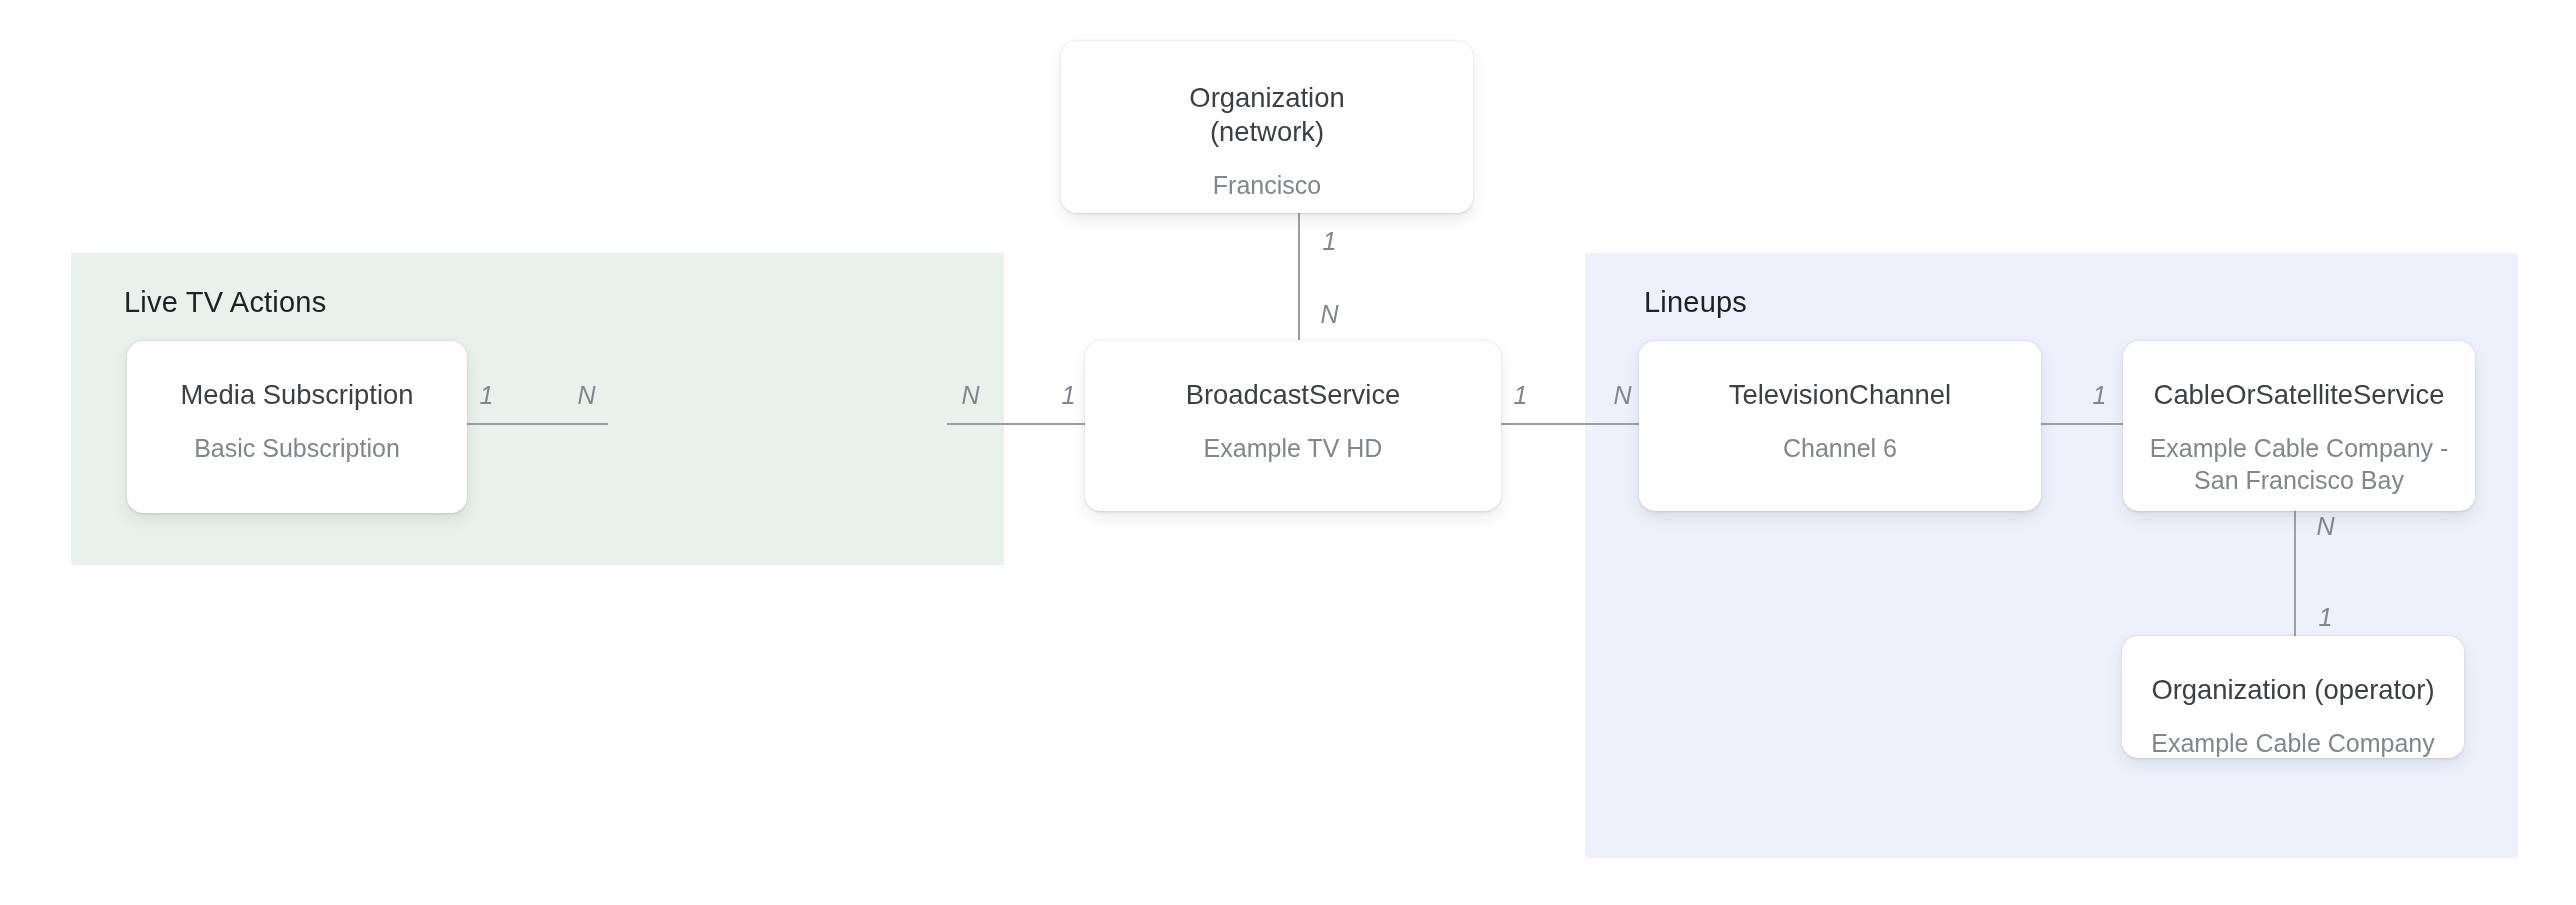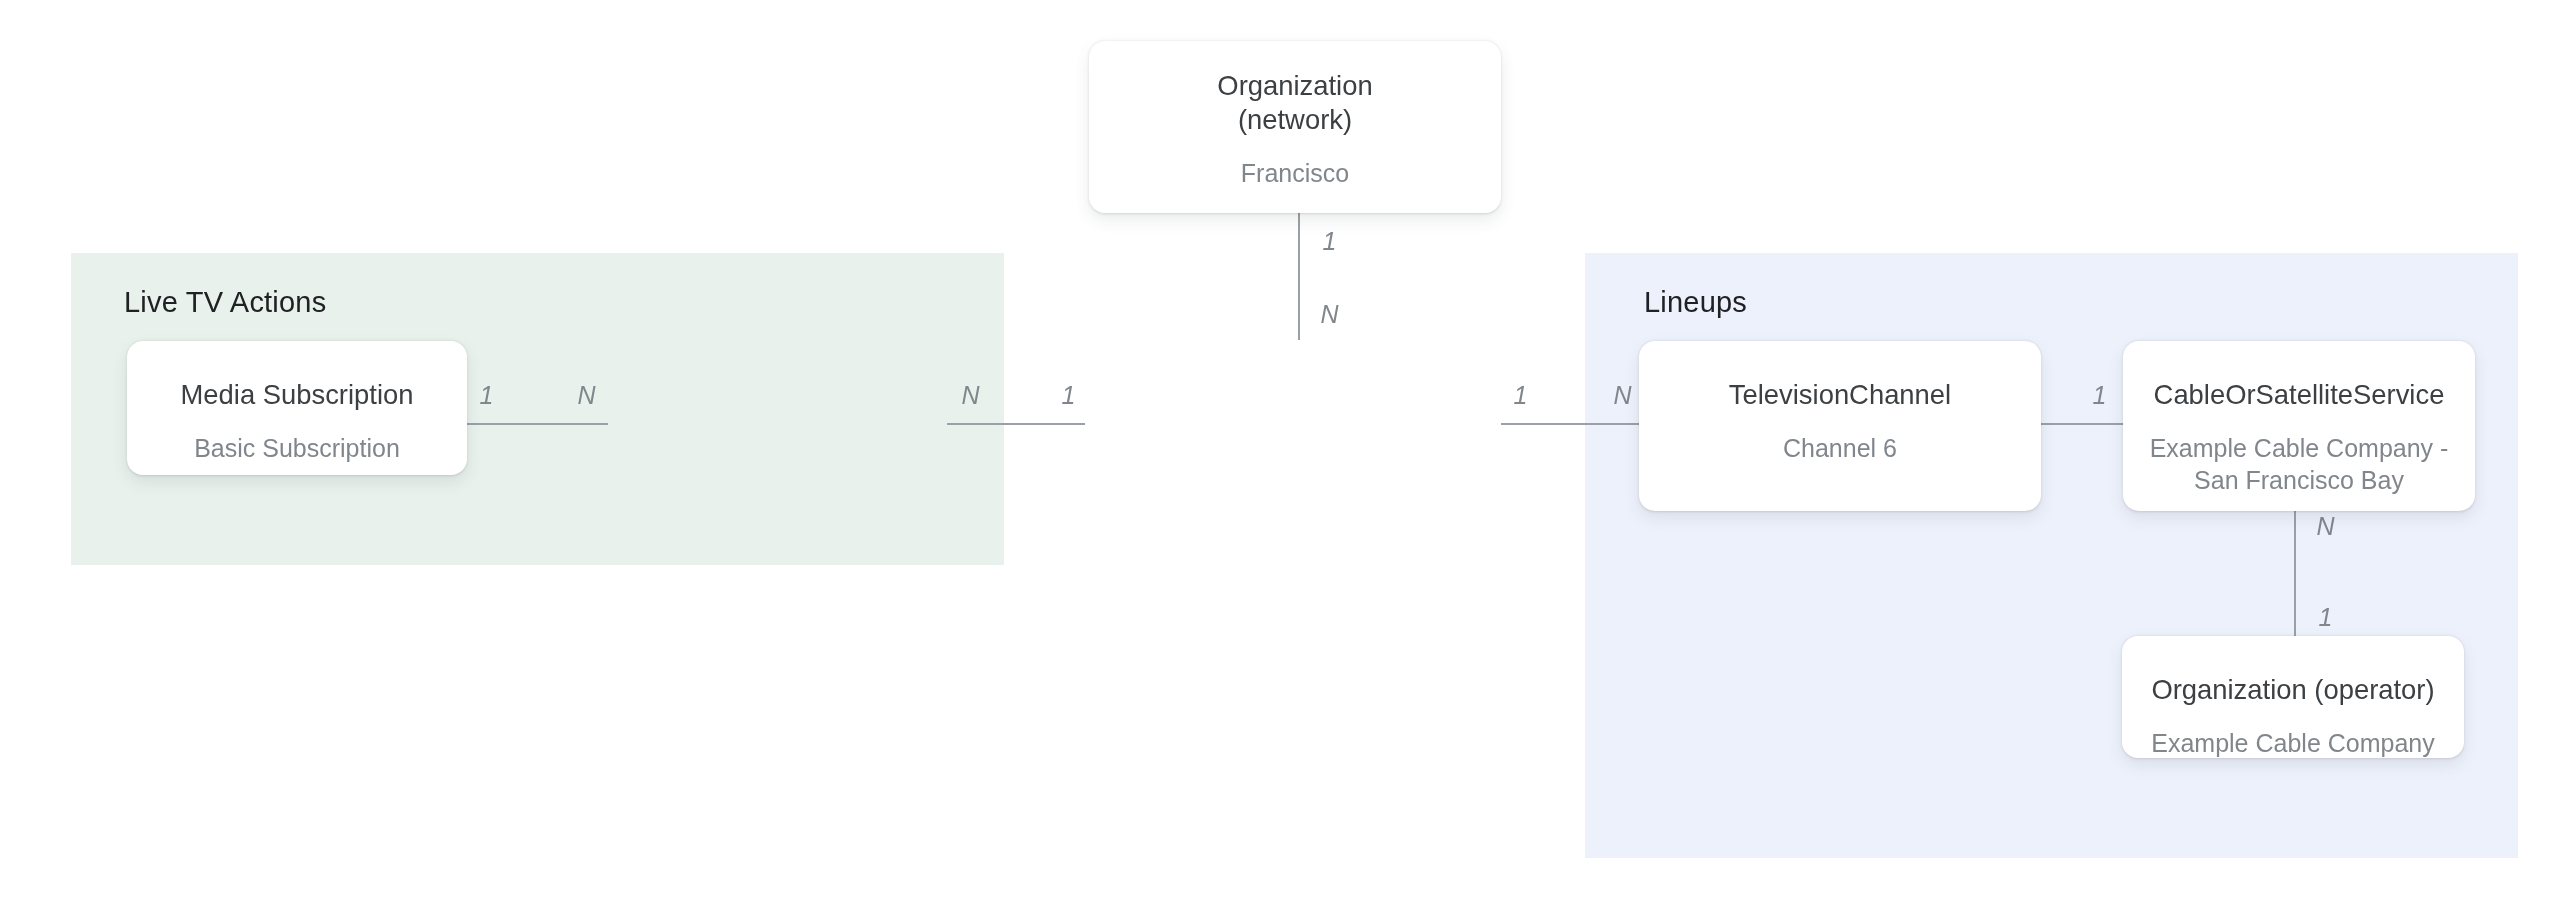--- a/index.html
+++ b/index.html
@@ -98,32 +98,36 @@
 
   <div class="card-label" style="left:1503px; top:380px;">1</div>
   <div class="card-label" style="left:1605px; top:380px;">N</div>
 
   <div class="card-label" style="left:1983px; top:380px;">N</div>
   <div class="card-label" style="left:2082px; top:380px;">1</div>
 
   <div class="card-label" style="left:2308px; top:511px;">N</div>
   <div class="card-label" style="left:2308px; top:602px;">1</div>
 
-  <div class="node node--tall-title" style="left:1089px; top:41px; width:412px; height:172px;">
+  <div class="node node--tall-title" style="left:1061px; top:41px; width:412px; height:172px;justify-content:center;">
     <div class="node-title">Organization
 (network)</div>
     <div class="node-value">Francisco</div>
   </div>
 
-  <div class="node" style="left:127px; top:341px; width:340px; height:134px;">
+  <div class="node" style="left:127px; top:341px; width:340px; height:172px;">
     <div class="node-title">Media Subscription</div>
     <div class="node-value">Basic Subscription</div>
   </div>
 
 
+  <div class="node" style="left:1085px; top:341px; width:416px; height:170px;">
+    <div class="node-title">BroadcastService</div>
+    <div class="node-value">Example TV HD</div>
+  </div>
 
   <div class="node" style="left:1639px; top:341px; width:402px; height:170px;">
     <div class="node-title">TelevisionChannel</div>
     <div class="node-value">Channel 6</div>
   </div>
 
   <div class="node" style="left:2123px; top:341px; width:352px; height:170px;">
     <div class="node-title">CableOrSatelliteService</div>
     <div class="node-value">Example Cable Company -
 San Francisco Bay</div>

